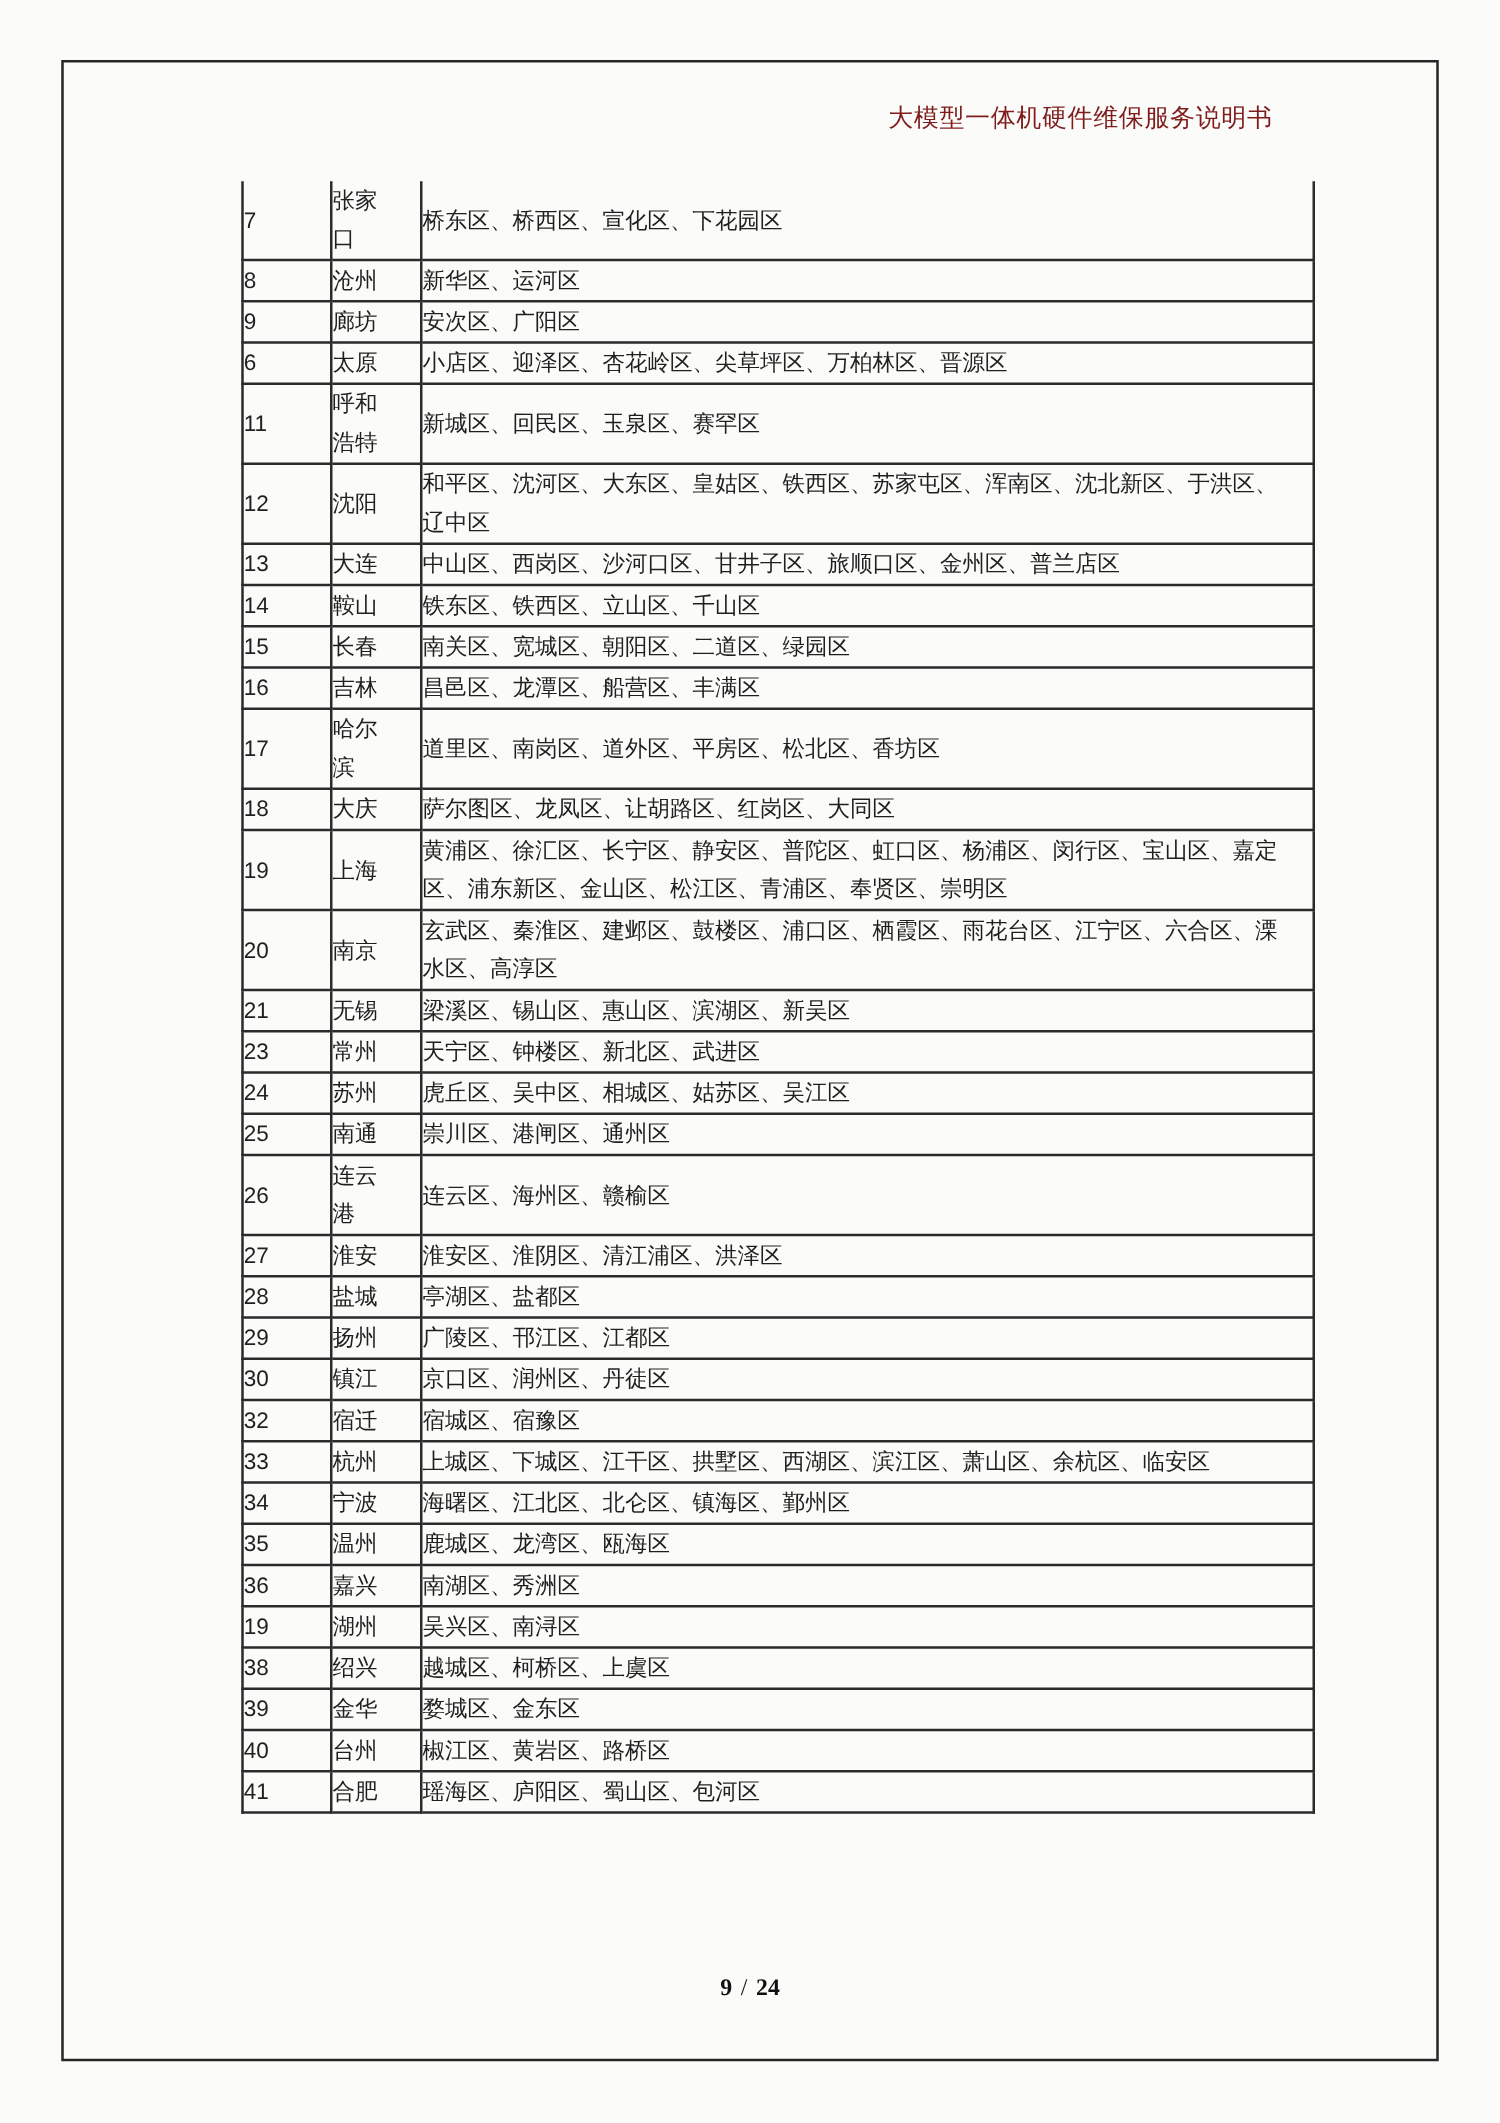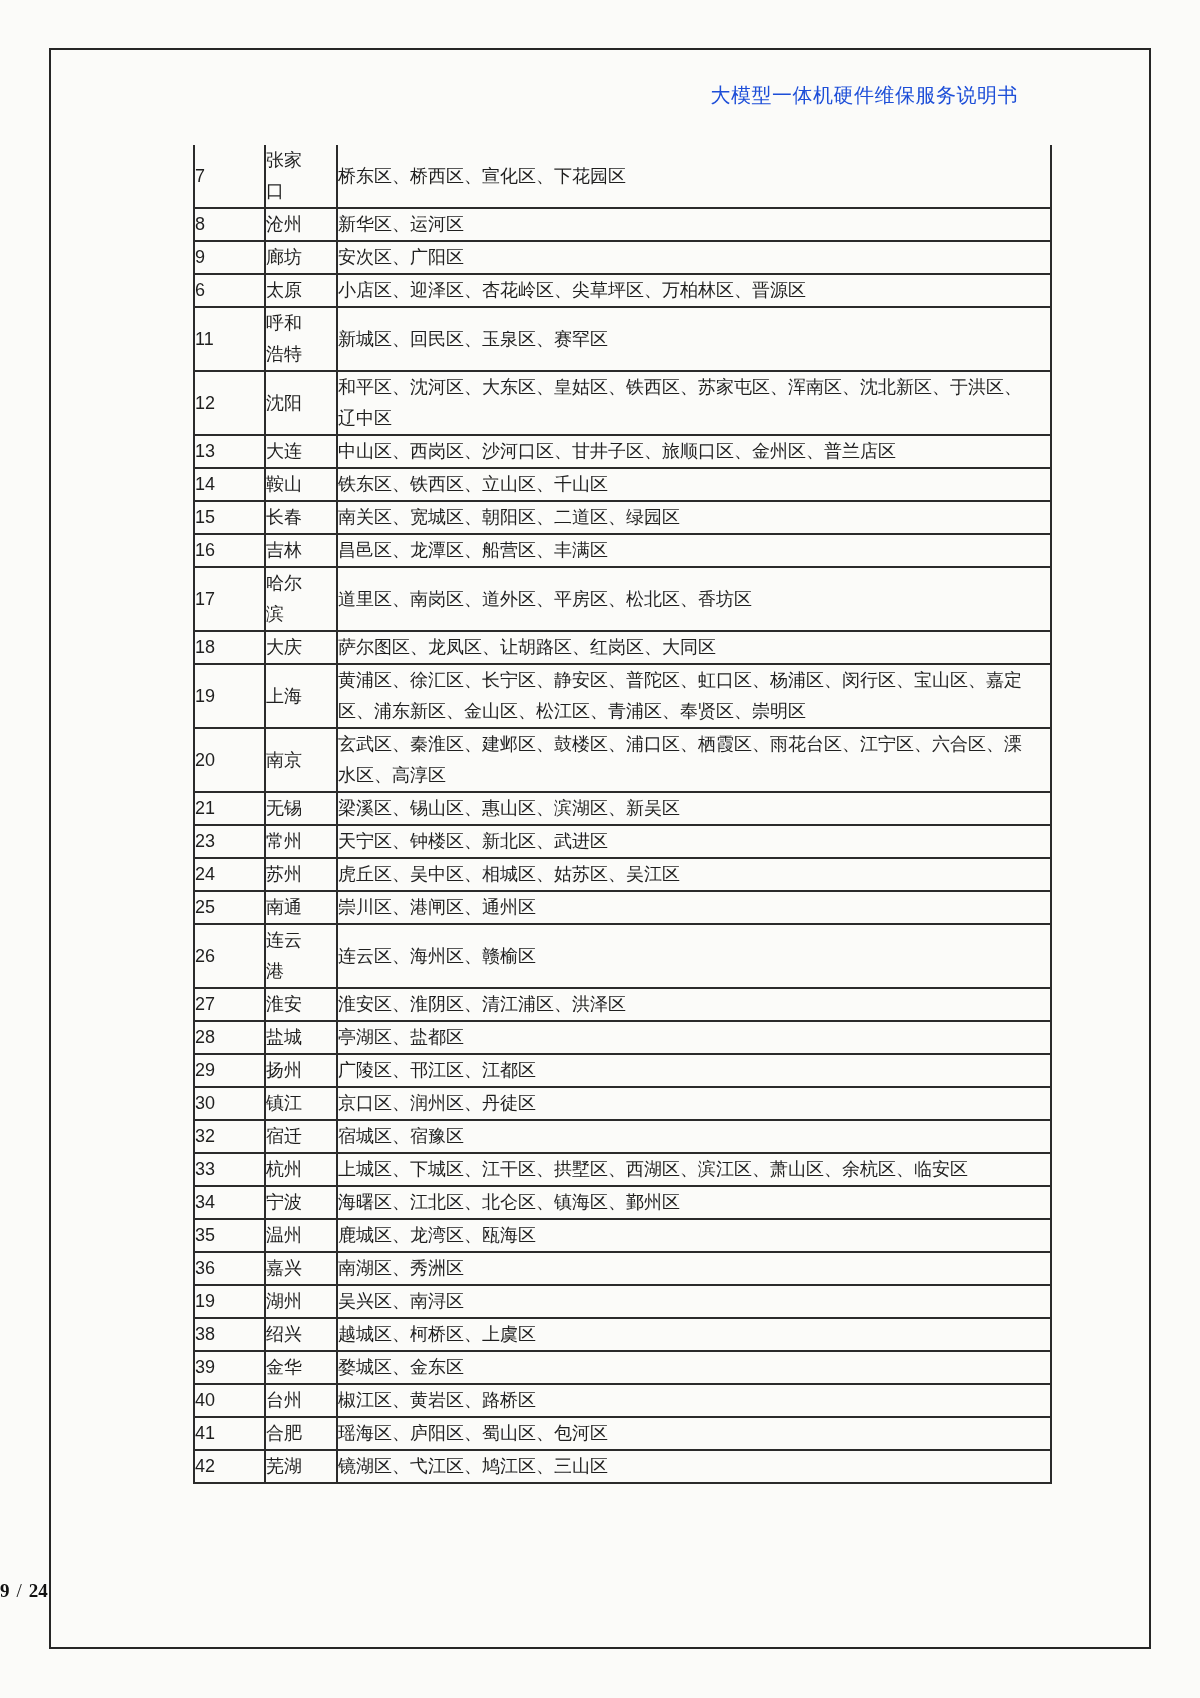--- a/index.html
+++ b/index.html
@@ -25,21 +25,21 @@
     border: 2px solid #262626;
     background: #fbfbf9;
   }
   .header-title {
     position: absolute;
     top: 82px;
     right: 182px;
     font-size: 20px;
     line-height: 26px;
     letter-spacing: 0.5px;
-    color: #1d4ed8;
+    color: #7f1d1d;
     font-family: "Liberation Serif", serif;
     white-space: nowrap;
   }
   table.region {
     position: absolute;
     left: 193px;
     top: 145px;
     width: 857px;
     table-layout: fixed;
     border-collapse: collapse;
@@ -71,20 +71,21 @@
   td.c-dist {
     padding: 0 9px 0 11px;
     white-space: pre-wrap;
     word-break: break-all;
   }
   .footer {
     position: absolute;
     top: 1580px;
     left: 0;
     width: 100%;
+    text-align: center;
     font-family: "Liberation Serif", serif;
     font-size: 19px;
     font-weight: bold;
     color: #111;
   }
   .footer .sep {
     font-weight: normal;
     margin: 0 7px;
   }
 </style>
@@ -303,24 +304,19 @@
     <td class="c-city">台州</td>
     <td class="c-dist">椒江区、黄岩区、路桥区</td>
   </tr>
 
   <tr>
     <td class="c-no">41</td>
     <td class="c-city">合肥</td>
     <td class="c-dist">瑶海区、庐阳区、蜀山区、包河区</td>
   </tr>
 
-  <tr>
-    <td class="c-no">42</td>
-    <td class="c-city">芜湖</td>
-    <td class="c-dist">镜湖区、弋江区、鸠江区、三山区</td>
-  </tr>
 </tbody>
   </table>
 
   <div class="footer">
     <span>9</span><span class="sep">/</span><span>24</span>
   </div>
 </div>
 
 </body></html>

